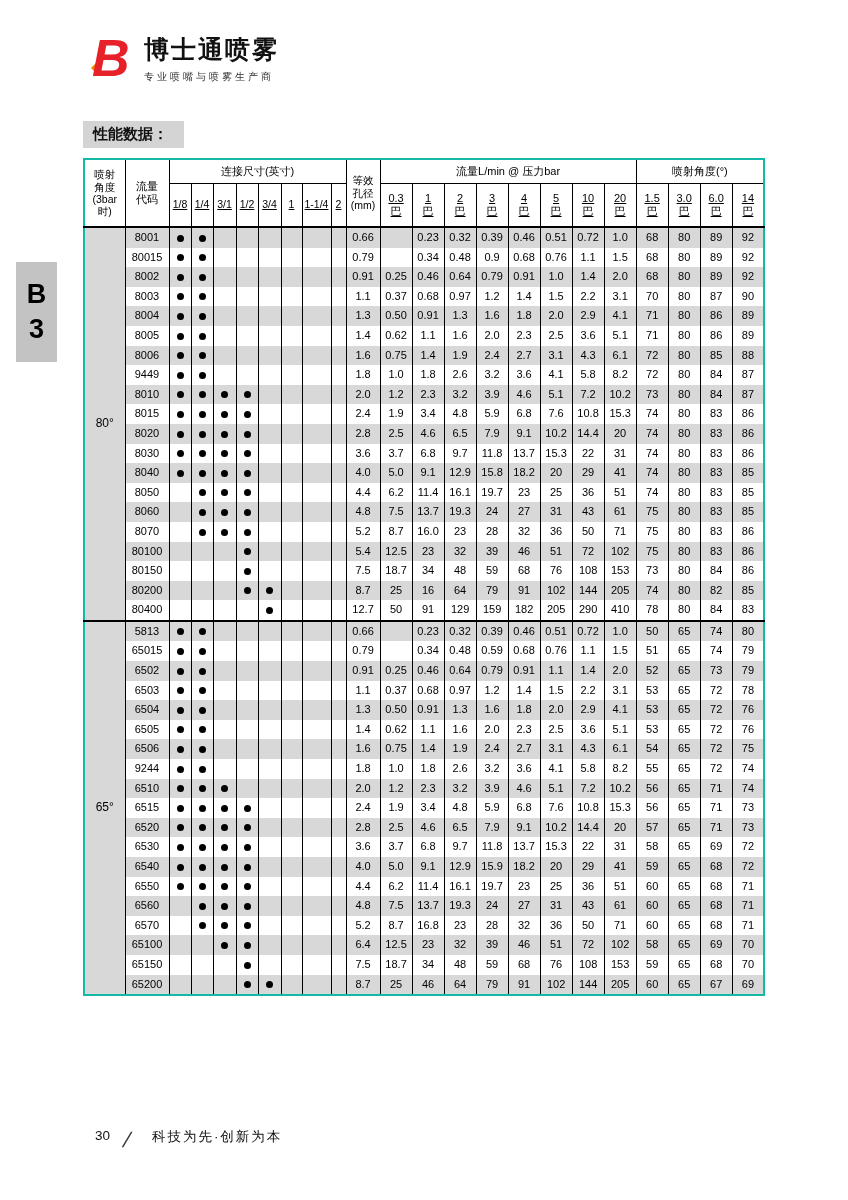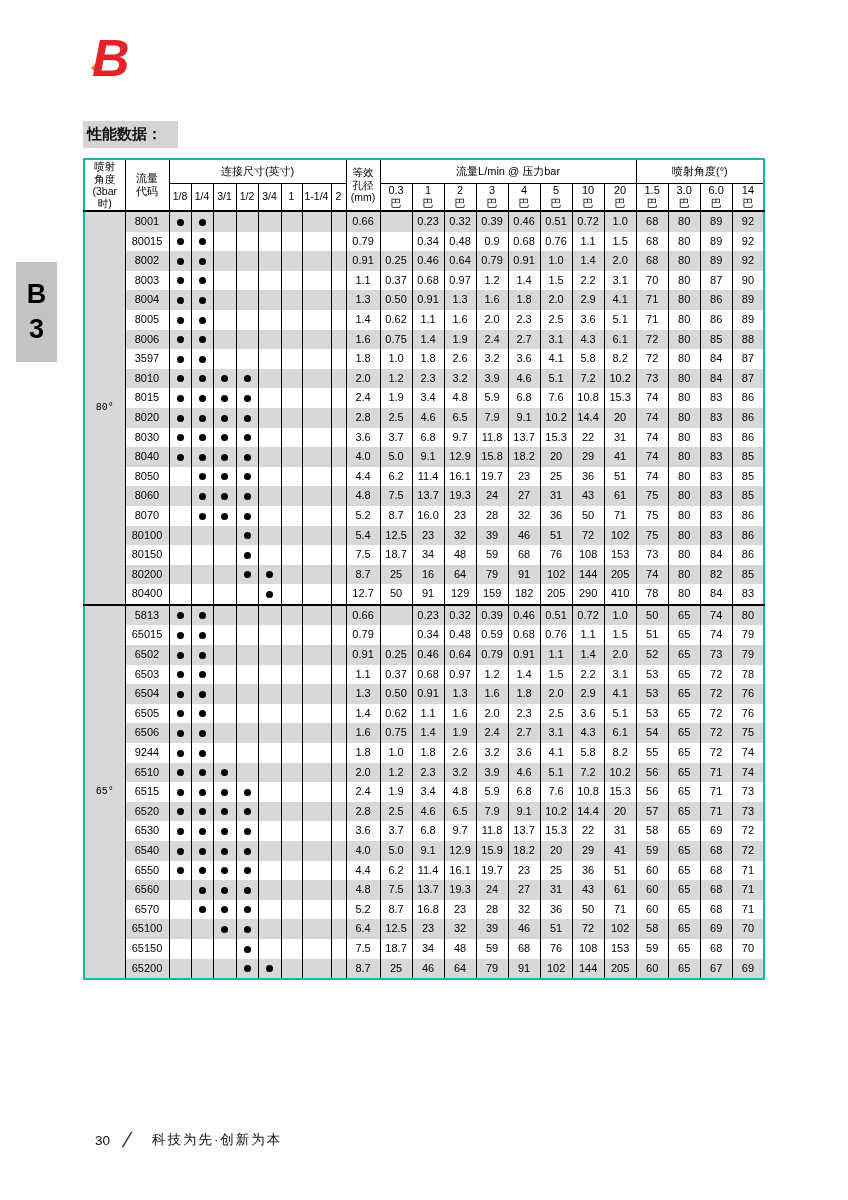--- a/index.html
+++ b/index.html
@@ -10,21 +10,21 @@
 
   
   .brand { position:absolute; left:88px; top:28px; display:flex; align-items:flex-start; }
   .brand-mark { width:50px; height:58px; margin-right:6px; }
   .brand-title { font-size:25px; font-weight:bold; letter-spacing:2px; color:#111; line-height:1.1; margin-top:8px; }
   .brand-subtitle { font-size:10px; letter-spacing:3px; color:#333; margin-top:6px; }
 
   
   .section-label {
     position:absolute; left:83px; top:121px;
-    background:var(--label_gray,#d4d4d4); padding:4px 16px 4px 4px;
+    background:var(--label_gray,#d4d4d4); padding:4px 16px 4px 10px;
     font-size:15px; font-weight:bold; color:#111;
   }
 
   
   .side-tab {
     position:absolute; left:16px; top:262px; width:41px; height:100px;
     background:var(--tab_gray,#c3c3c3);
     display:flex; flex-direction:column; align-items:center; justify-content:center;
     font-size:27px; font-weight:bold; line-height:1.3; color:#000;
   }
@@ -34,40 +34,40 @@
     position:absolute; left:83px; top:158px; width:682px;
     border-collapse:collapse; table-layout:fixed;
     border:2px solid #14b8a6; font-size:11px;
   }
   .perf-table th, .perf-table td { padding:0; text-align:center; vertical-align:middle; }
   .perf-table th {
     border:1px solid #000; font-weight:normal; white-space:pre-line; line-height:1.2;
     background:#fff;
   }
   .perf-table thead tr.row-groups { height:24px; }
-  .perf-table thead tr.row-units { height:28px; }
+  .perf-table thead tr.row-units { height:44px;text-decoration:underline; }
   .perf-table th.th-small { font-size:10.5px; line-height:1.18; }
   .perf-table th.th-size { font-size:10.5px; }
   .perf-table td {
     border-left:1px solid #000; border-right:1px solid #000;
     border-top:none; border-bottom:none;
     height:19.6px; line-height:19.6px; overflow:hidden;
   }
   .perf-table tbody { border-top:2px solid #000; }
   .perf-table tr.stripe td { background:var(--stripe_gray,#d8d8d8); }
-  .perf-table td.angle-cell { background:#fff; font-size:10px;font-family:Liberation Mono, monospace; }
+  .perf-table td.angle-cell { background:#fff; font-size:12px; }
   .dot {
     display:inline-block; width:7px; height:7px; border-radius:50%;
     background:#000; vertical-align:middle;
   }
 
   
   .footer {
     position:absolute; left:95px; top:1128px;
-    display:flex; align-items:center; font-size:13.5px; color:#111;
+    display:flex; align-items:flex-start; font-size:13.5px; color:#111;
   }
   .footer .page-num { margin-right:14px; }
   .footer .slash {
     display:inline-block; font-size:21px; font-weight:300;
     transform:skewX(-18deg); margin-right:22px; color:#333;
   }
   .footer .slogan { letter-spacing:2px; }
 
   svg .mark-b { fill:var(--brand_red,#e62129); }
   svg .mark-accent { fill:var(--brand_orange,#f08300); }
@@ -76,20 +76,24 @@
 <body>
 
 <div class="page">
 
   <header class="brand">
     <div class="brand-mark">
       <svg width="50" height="58" viewBox="0 0 50 58" aria-hidden="true">
         <polygon class="mark-accent" points="3,40 17,26 11,48"></polygon>
         <text class="mark-b" x="4" y="48" font-size="52" font-weight="bold" font-style="italic" font-family="Liberation Sans, sans-serif">B</text>
       </svg>
+    </div>
+    <div class="brand-text">
+      <div class="brand-title">博士通喷雾</div>
+      <div class="brand-subtitle">专业喷嘴与喷雾生产商</div>
     </div>
   </header>
 
   <div class="section-label">性能数据：</div>
 
   <div class="side-tab">
     <span>B</span>
     <span>3</span>
   </div>
 
@@ -333,21 +337,21 @@
           <td>2.7</td>
           <td>3.1</td>
           <td>4.3</td>
           <td>6.1</td>
           <td>72</td>
           <td>80</td>
           <td>85</td>
           <td>88</td>
         </tr>
         <tr>
-          <td>3597</td>
+          <td>9449</td>
           <td><span class="dot"></span></td>
           <td><span class="dot"></span></td>
           <td></td>
           <td></td>
           <td></td>
           <td></td>
           <td></td>
           <td></td>
           <td>1.8</td>
           <td>1.0</td>

